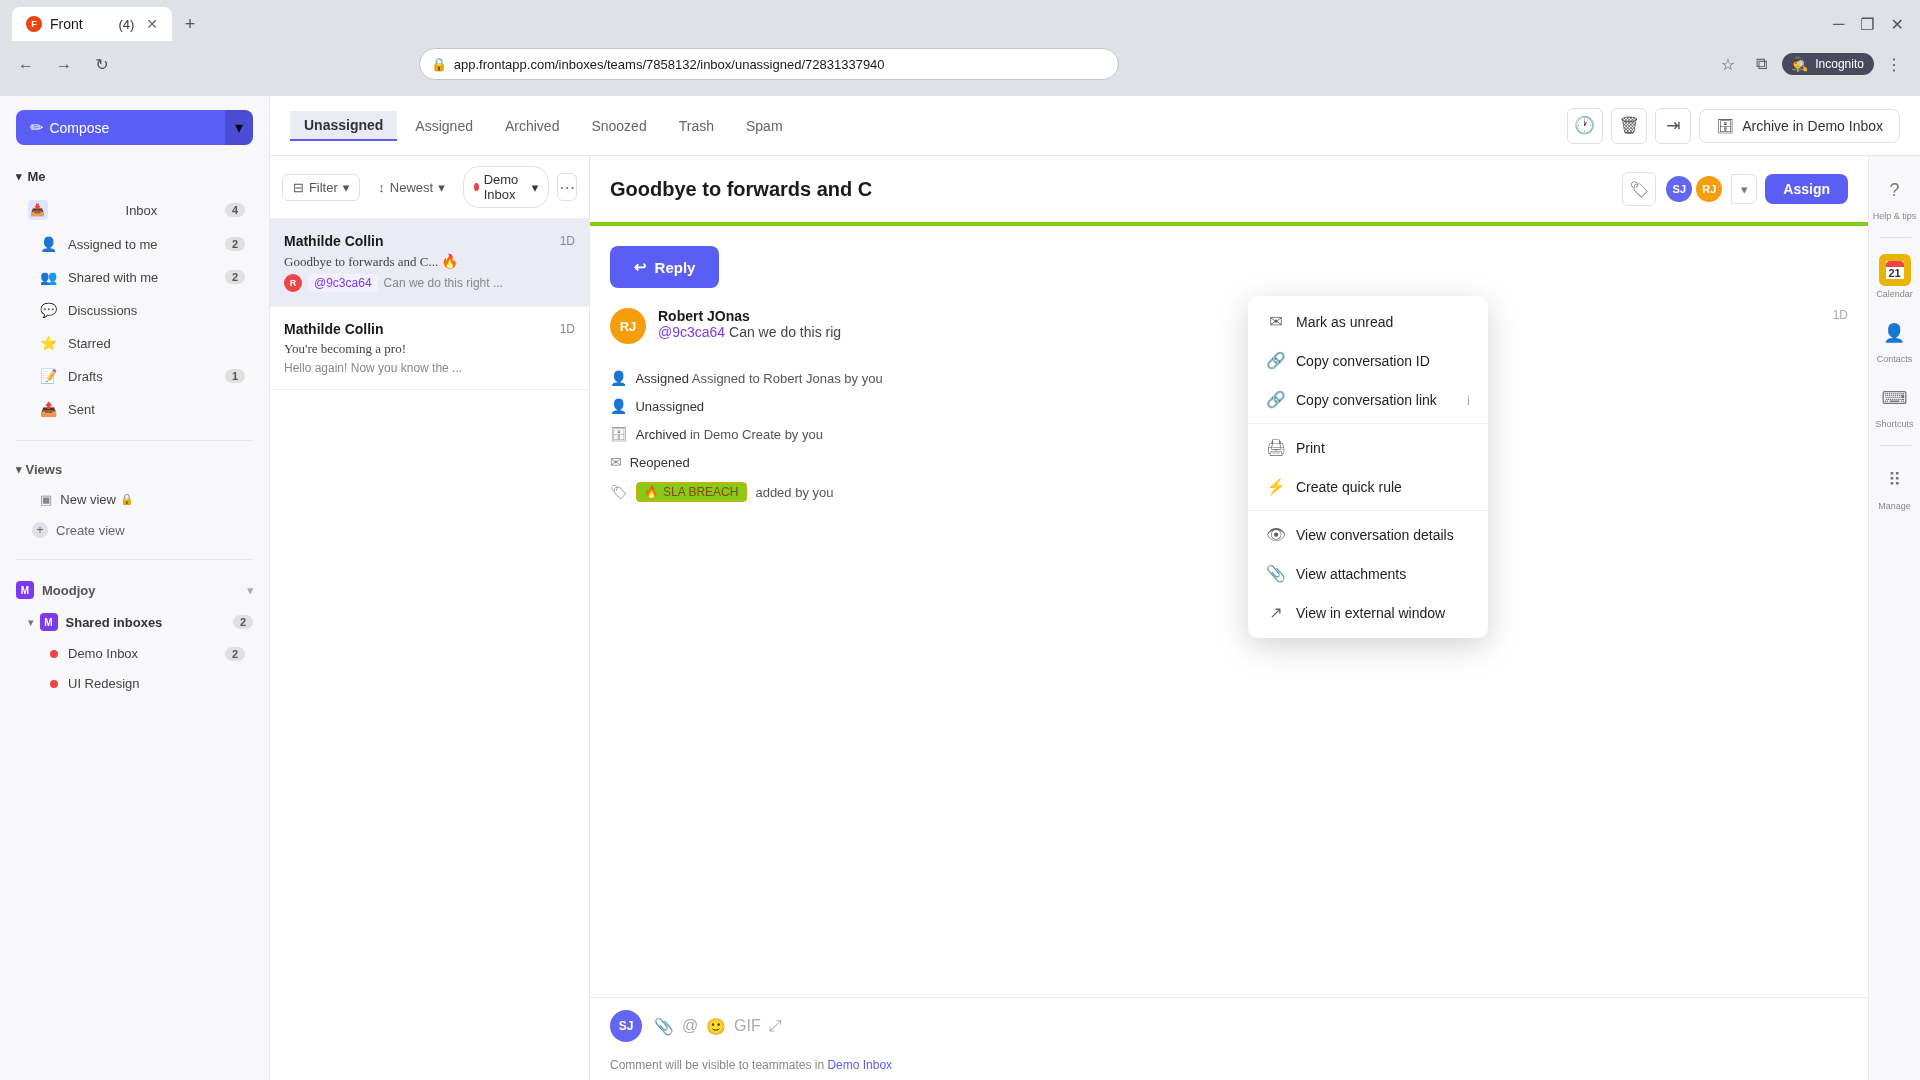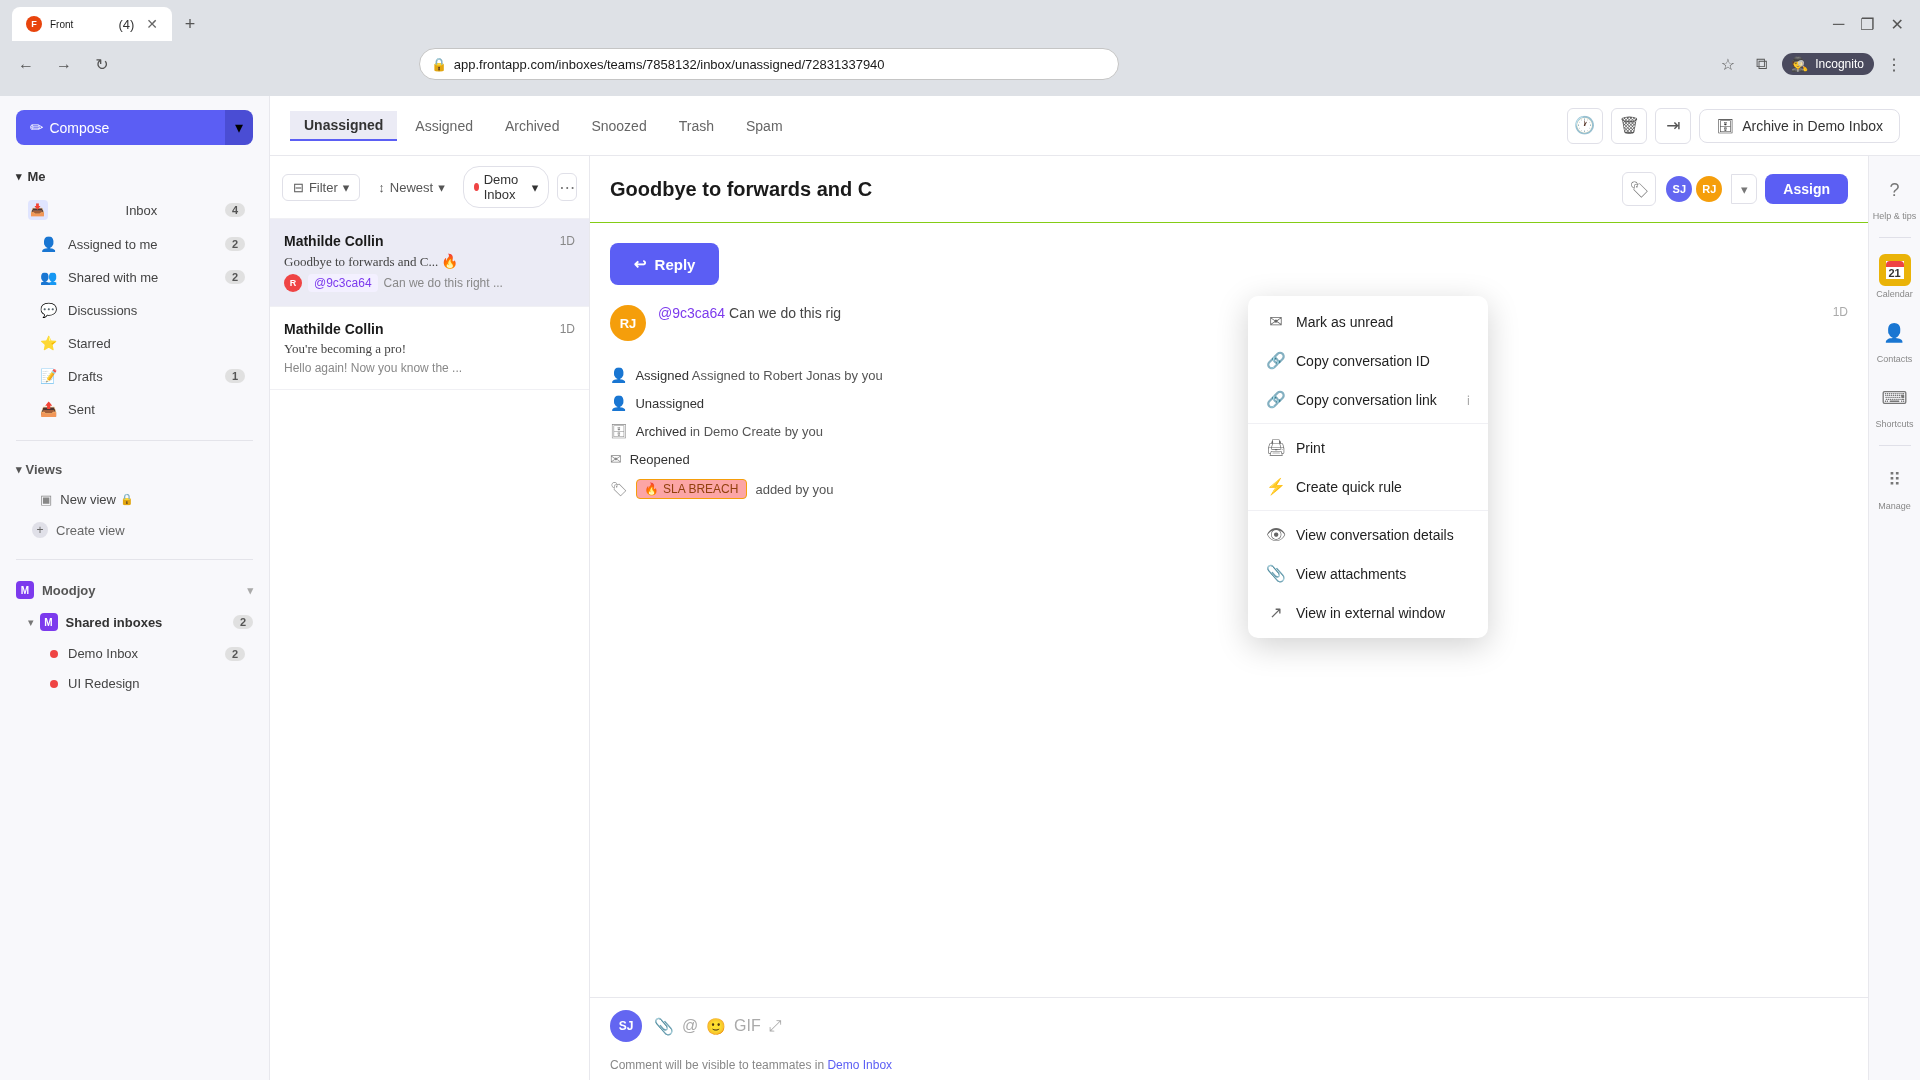--- a/index.html
+++ b/index.html
@@ -3,21 +3,21 @@
   <meta charset="utf-8">
   <style>
     * { box-sizing: border-box; margin: 0; padding: 0; }
     body { font-family: -apple-system, BlinkMacSystemFont, 'Segoe UI', sans-serif; background: #f5f5f5; overflow: hidden; width: 1920px; height: 1080px; }
 
     
     .browser-chrome { background: #dee1e6; height: 96px; }
     .tab-bar { display: flex; align-items: center; padding: 8px 12px 0; gap: 4px; height: 40px; }
     .tab { display: flex; align-items: center; gap: 8px; padding: 6px 14px; background: #ffffff; border-radius: 8px 8px 0 0; font-size: 13px; color: #333; min-width: 160px; height: 34px; }
     .tab-favicon { width: 16px; height: 16px; background: #e8440c; border-radius: 50%; display: flex; align-items: center; justify-content: center; font-size: 9px; color: white; font-weight: bold; }
-    .tab-title { font-size: 10px; color: #1a1a1a; flex: 1; }
+    .tab-title { font-size: 14px; color: #1a1a1a; flex: 1; }
     .tab-close { font-size: 14px; color: #666; cursor: pointer; margin-left: 4px; }
     .new-tab-btn { width: 28px; height: 28px; border-radius: 50%; display: flex; align-items: center; justify-content: center; font-size: 18px; color: #555; cursor: pointer; }
     .window-controls { margin-left: auto; display: flex; gap: 8px; align-items: center; }
     .win-btn { font-size: 16px; color: #555; cursor: pointer; padding: 4px; }
 
     .address-bar-row { display: flex; align-items: center; padding: 6px 12px; gap: 10px; height: 48px; }
     .nav-btn { width: 28px; height: 28px; border-radius: 50%; display: flex; align-items: center; justify-content: center; font-size: 16px; color: #555; cursor: pointer; }
     .address-bar { flex: 1; max-width: 700px; margin: 0 auto; background: #ffffff; border-radius: 20px; height: 32px; display: flex; align-items: center; padding: 0 12px; font-size: 13px; color: #1a1a1a; gap: 6px; border: 1.5px solid #c5c5c5; }
     .address-text { color: #1a1a1a; font-size: 13px; }
     .address-bar-actions { margin-left: auto; display: flex; gap: 6px; align-items: center; }
@@ -100,21 +100,21 @@
     .conv-subject { font-size: 13px; color: #444; margin-bottom: 4px; overflow: hidden; text-overflow: ellipsis; white-space: nowrap; font-family: Liberation Serif, serif; }
     .conv-preview { font-size: 12px; color: #888; overflow: hidden; text-overflow: ellipsis; white-space: nowrap; }
     .conv-mention { display: flex; align-items: center; gap: 6px; margin-top: 4px; }
     .mention-avatar { width: 18px; height: 18px; border-radius: 50%; background: #ef4444; display: flex; align-items: center; justify-content: center; color: white; font-size: 9px; font-weight: bold; }
     .mention-text { font-size: 12px; color: #7c3aed; background: #f3f0ff; padding: 2px 6px; border-radius: 4px; }
     .mention-rest { font-size: 12px; color: #888; }
     .fire-emoji { font-size: 14px; }
 
     
     .conv-detail { flex: 1; display: flex; flex-direction: column; position: relative; }
-    .conv-detail-header { display: flex; align-items: center; padding: 16px 20px; border-bottom: 1px solid #84cc16; gap: 12px; }
+    .conv-detail-header { display: flex; align-items: center; padding: 16px 20px; border-bottom: 4px solid #84cc16; gap: 12px; }
     .conv-title { font-size: 20px; font-weight: 700; color: #1a1a1a; flex: 1; }
     .detail-toolbar { display: flex; align-items: center; gap: 8px; margin-left: auto; }
     .tag-icon-btn { width: 34px; height: 34px; border-radius: 6px; border: 1px solid #e0e0e8; display: flex; align-items: center; justify-content: center; cursor: pointer; font-size: 16px; color: #777; background: white; }
     .assignee-avatars { display: flex; align-items: center; }
     .avatar-circle { width: 30px; height: 30px; border-radius: 50%; display: flex; align-items: center; justify-content: center; color: white; font-size: 11px; font-weight: 700; border: 2px solid white; }
     .avatar-sj { background: #6366f1; }
     .avatar-rj { background: #f59e0b; }
     .chevron-down-btn { width: 26px; height: 30px; border-radius: 0 6px 6px 0; border: 1px solid #e0e0e8; display: flex; align-items: center; justify-content: center; cursor: pointer; font-size: 13px; color: #777; background: white; margin-left: -1px; }
     .assign-btn { background: #5b5ef4; color: white; border-radius: 8px; padding: 7px 18px; font-size: 14px; font-weight: 600; cursor: pointer; border: none; }
 
@@ -126,21 +126,21 @@
     .msg-avatar { width: 36px; height: 36px; border-radius: 50%; background: #f59e0b; display: flex; align-items: center; justify-content: center; color: white; font-size: 13px; font-weight: 700; flex-shrink: 0; }
     .msg-content { flex: 1; }
     .msg-sender { font-size: 14px; font-weight: 600; color: #1a1a1a; }
     .msg-text { font-size: 14px; color: #444; }
     .mention-tag { color: #7c3aed; font-weight: 500; }
 
     
     .activity-item { display: flex; align-items: center; gap: 8px; padding: 6px 0; font-size: 13px; color: #555; }
     .activity-icon { color: #888; font-size: 14px; }
     .activity-action { font-weight: 500; color: #333; }
-    .sla-tag { background: #fca5a5; border: 1px solid #f59e0b; border-radius: 4px; padding: 2px 8px; font-size: 12px; color: #92400e; display: inline-flex; align-items: center; gap: 4px; }
+    .sla-tag { background: #84cc16; border: 1px solid #f59e0b; border-radius: 4px; padding: 2px 8px; font-size: 12px; color: #92400e; display: inline-flex; align-items: center; gap: 4px; }
 
     
     .comment-box { border-top: 1px solid #e8e8ed; padding: 12px 20px; display: flex; align-items: center; gap: 12px; }
     .comment-avatar { width: 32px; height: 32px; border-radius: 50%; background: #6366f1; display: flex; align-items: center; justify-content: center; color: white; font-size: 12px; font-weight: 700; flex-shrink: 0; }
     .comment-input { flex: 1; border: none; background: transparent; font-size: 14px; color: #888; outline: none; }
     .comment-actions { display: flex; gap: 8px; align-items: center; }
     .comment-action-icon { font-size: 16px; color: #aaa; cursor: pointer; }
     .comment-hint { font-size: 12px; color: #888; padding: 4px 20px 8px; }
     .comment-hint-link { color: #5b5ef4; font-weight: 500; }
 
@@ -385,20 +385,21 @@
 
         <div class="message-area">
           <button class="reply-btn-main">
             <span>↩</span>
             <span>Reply</span>
           </button>
 
           <div class="message-item">
             <div class="msg-avatar">RJ</div>
             <div class="msg-content">
+              <div class="msg-sender">Robert JOnas</div>
               <div class="msg-text">
                 <span class="mention-tag">@9c3ca64</span>
                 <span>Can we do this rig</span>
               </div>
             </div>
             <span style="font-size:12px;color:#aaa;align-self:flex-start;margin-left:auto;">1D</span>
           </div>
 
           <div style="margin-top:20px;">
             <div class="activity-item">

